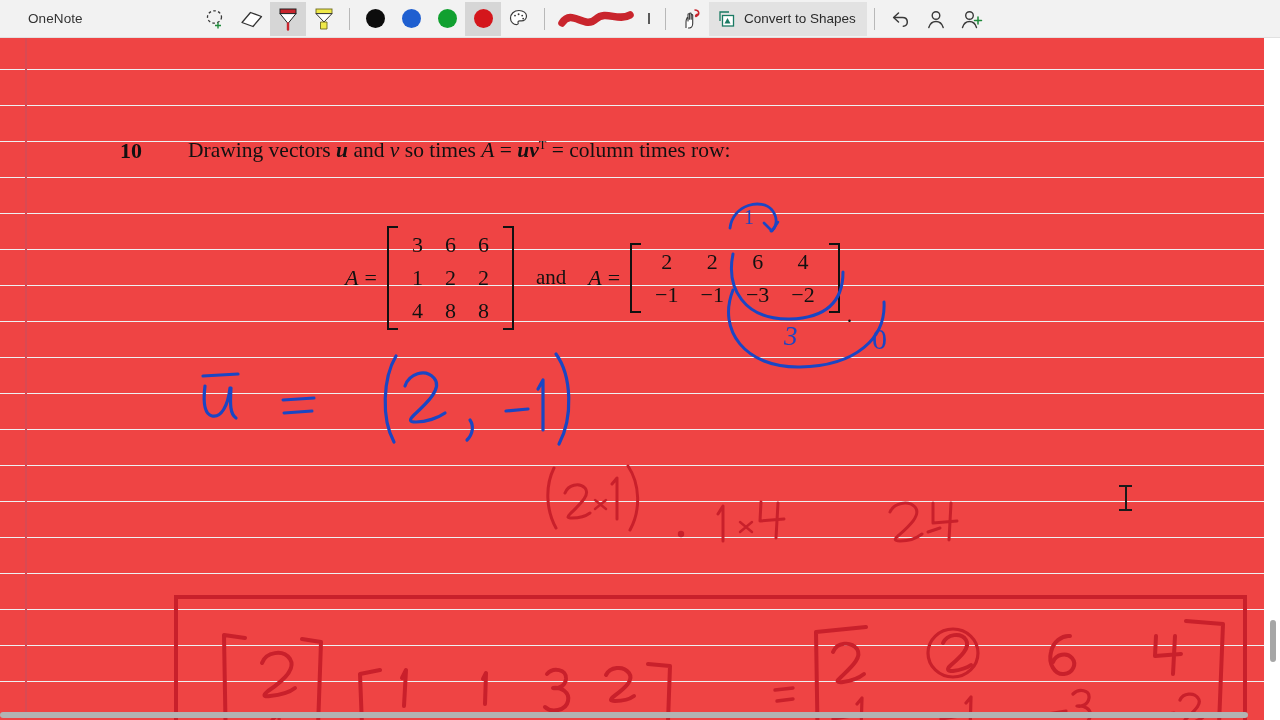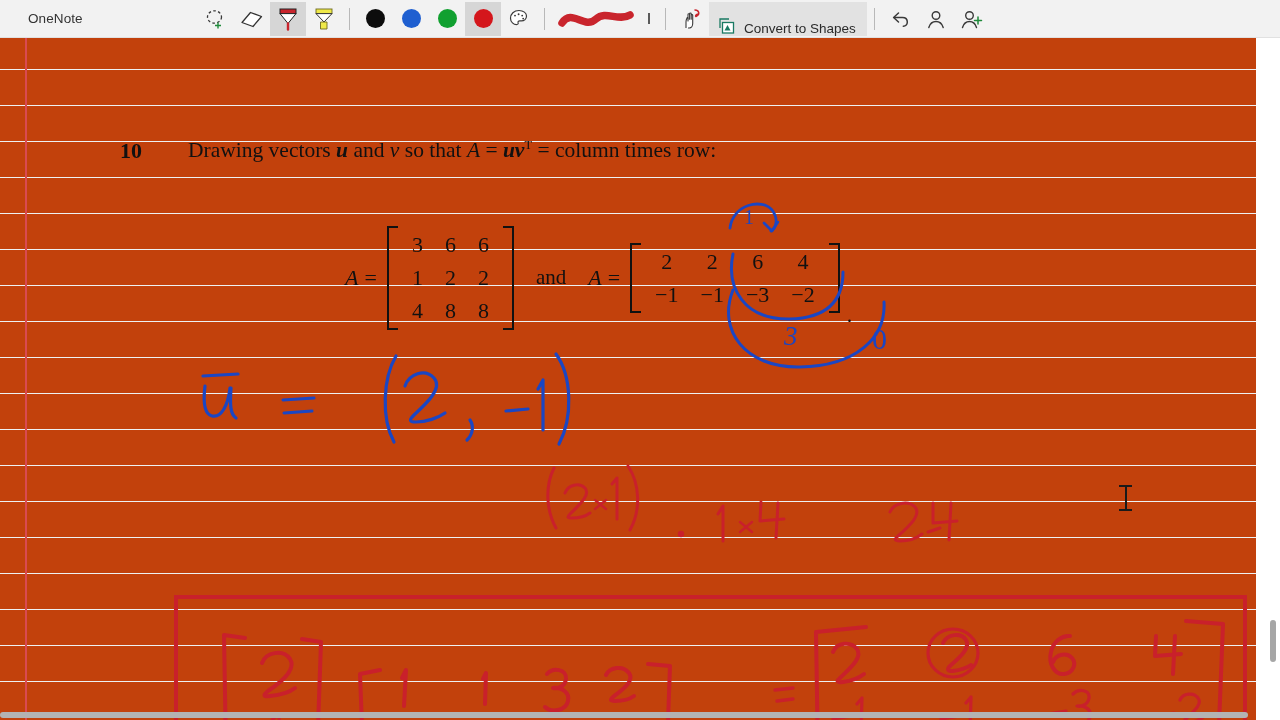--- a/index.html
+++ b/index.html
@@ -44,21 +44,21 @@
     position: relative;
   }
   .tb-btn.sel { background: #d6d6d6; }
   .tb-sep {
     width: 1px; height: 22px;
     background: #b8b8b8;
     margin: 0 7px;
     flex: 0 0 auto;
   }
   .tb-labeled {
-    display: flex; align-items: flex-end;
+    display: flex; align-items: center;
     height: 34px;
     padding: 0 11px 0 8px;
     gap: 7px;
     flex: 0 0 auto;
   }
   .tb-labeled.sel { background: #e2e2e2; }
   .tb-labeled .txt {
     font-size: 13.5px;
     color: #2b2b2b;
     white-space: nowrap;
@@ -80,22 +80,23 @@
   #thickness-tick i {
     display:block; width:1.5px; height:11px; background:#5a5a5a;
   }
 
   
   #page {
     position: absolute;
     left: 0; top: 38px;
     width: 1256px;
     height: 682px;
-    background: #c2410c;
+    background: #ef4444;
     overflow: hidden;
+    padding-left: 8px;
   }
   #ruled-lines {
     position: absolute; left: 0; top: 0; width: 1280px; height: 682px;
     background-image: repeating-linear-gradient(
       to bottom,
       rgba(0,0,0,0) 0px,
       rgba(0,0,0,0) 35px,
       #eef1f3 35px,
       #eef1f3 36px
     );
@@ -345,21 +346,21 @@
 
 <div id="page">
 
   <div id="ruled-lines"></div>
   <div id="margin-line"></div>
 
   <div id="problem">
 
     <div id="prob-number">10</div>
 
-    <div id="prob-text"><span>Drawing vectors </span><b class="vec">u</b><span> and </span><i>v</i><span> so that </span><i>A</i><span> = </span><b class="vec">uv</b><sup>T</sup><span> = column times row:</span></div>
+    <div id="prob-text"><span>Drawing vectors </span><b class="vec">u</b><span> and </span><i>v</i><span> so times </span><i>A</i><span> = </span><b class="vec">uv</b><sup>T</sup><span> = column times row:</span></div>
 
     <div class="eqrow" style="left:345px; top:188px;">
 
       <span class="lbl-A">A</span>
       <span class="eq-sign">=</span>
 
       <span class="matrix">
         <table>
           <tbody>
               <tr>

